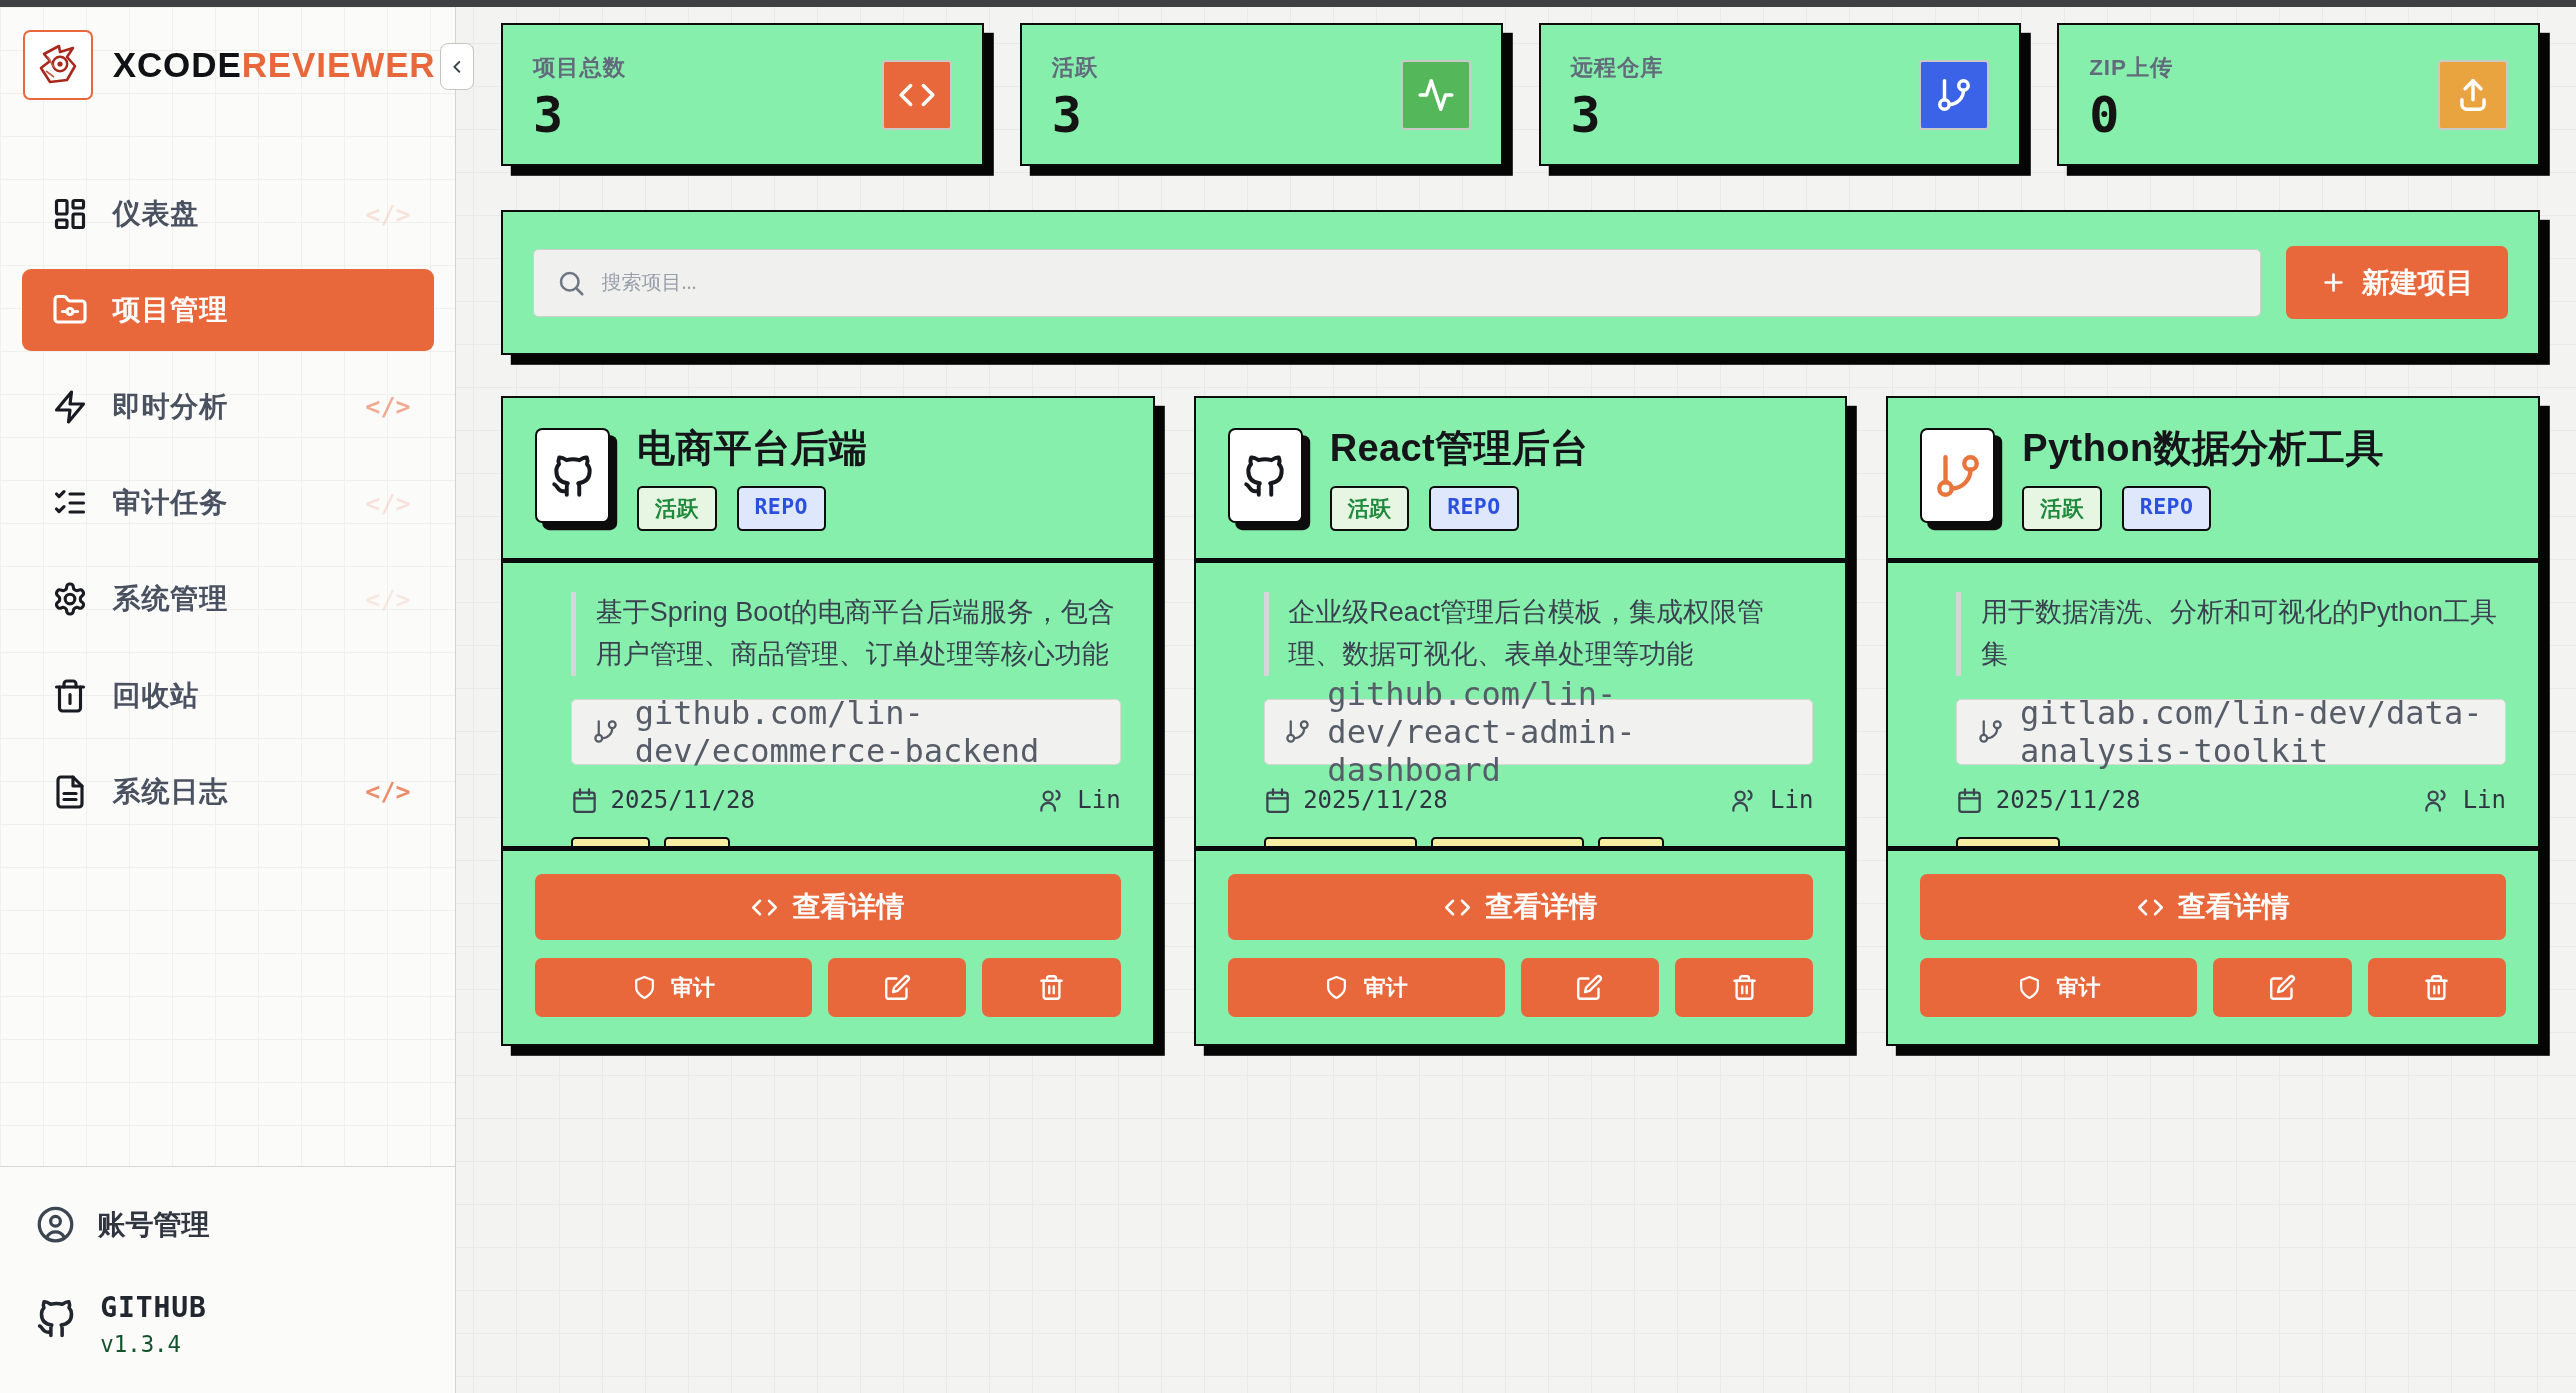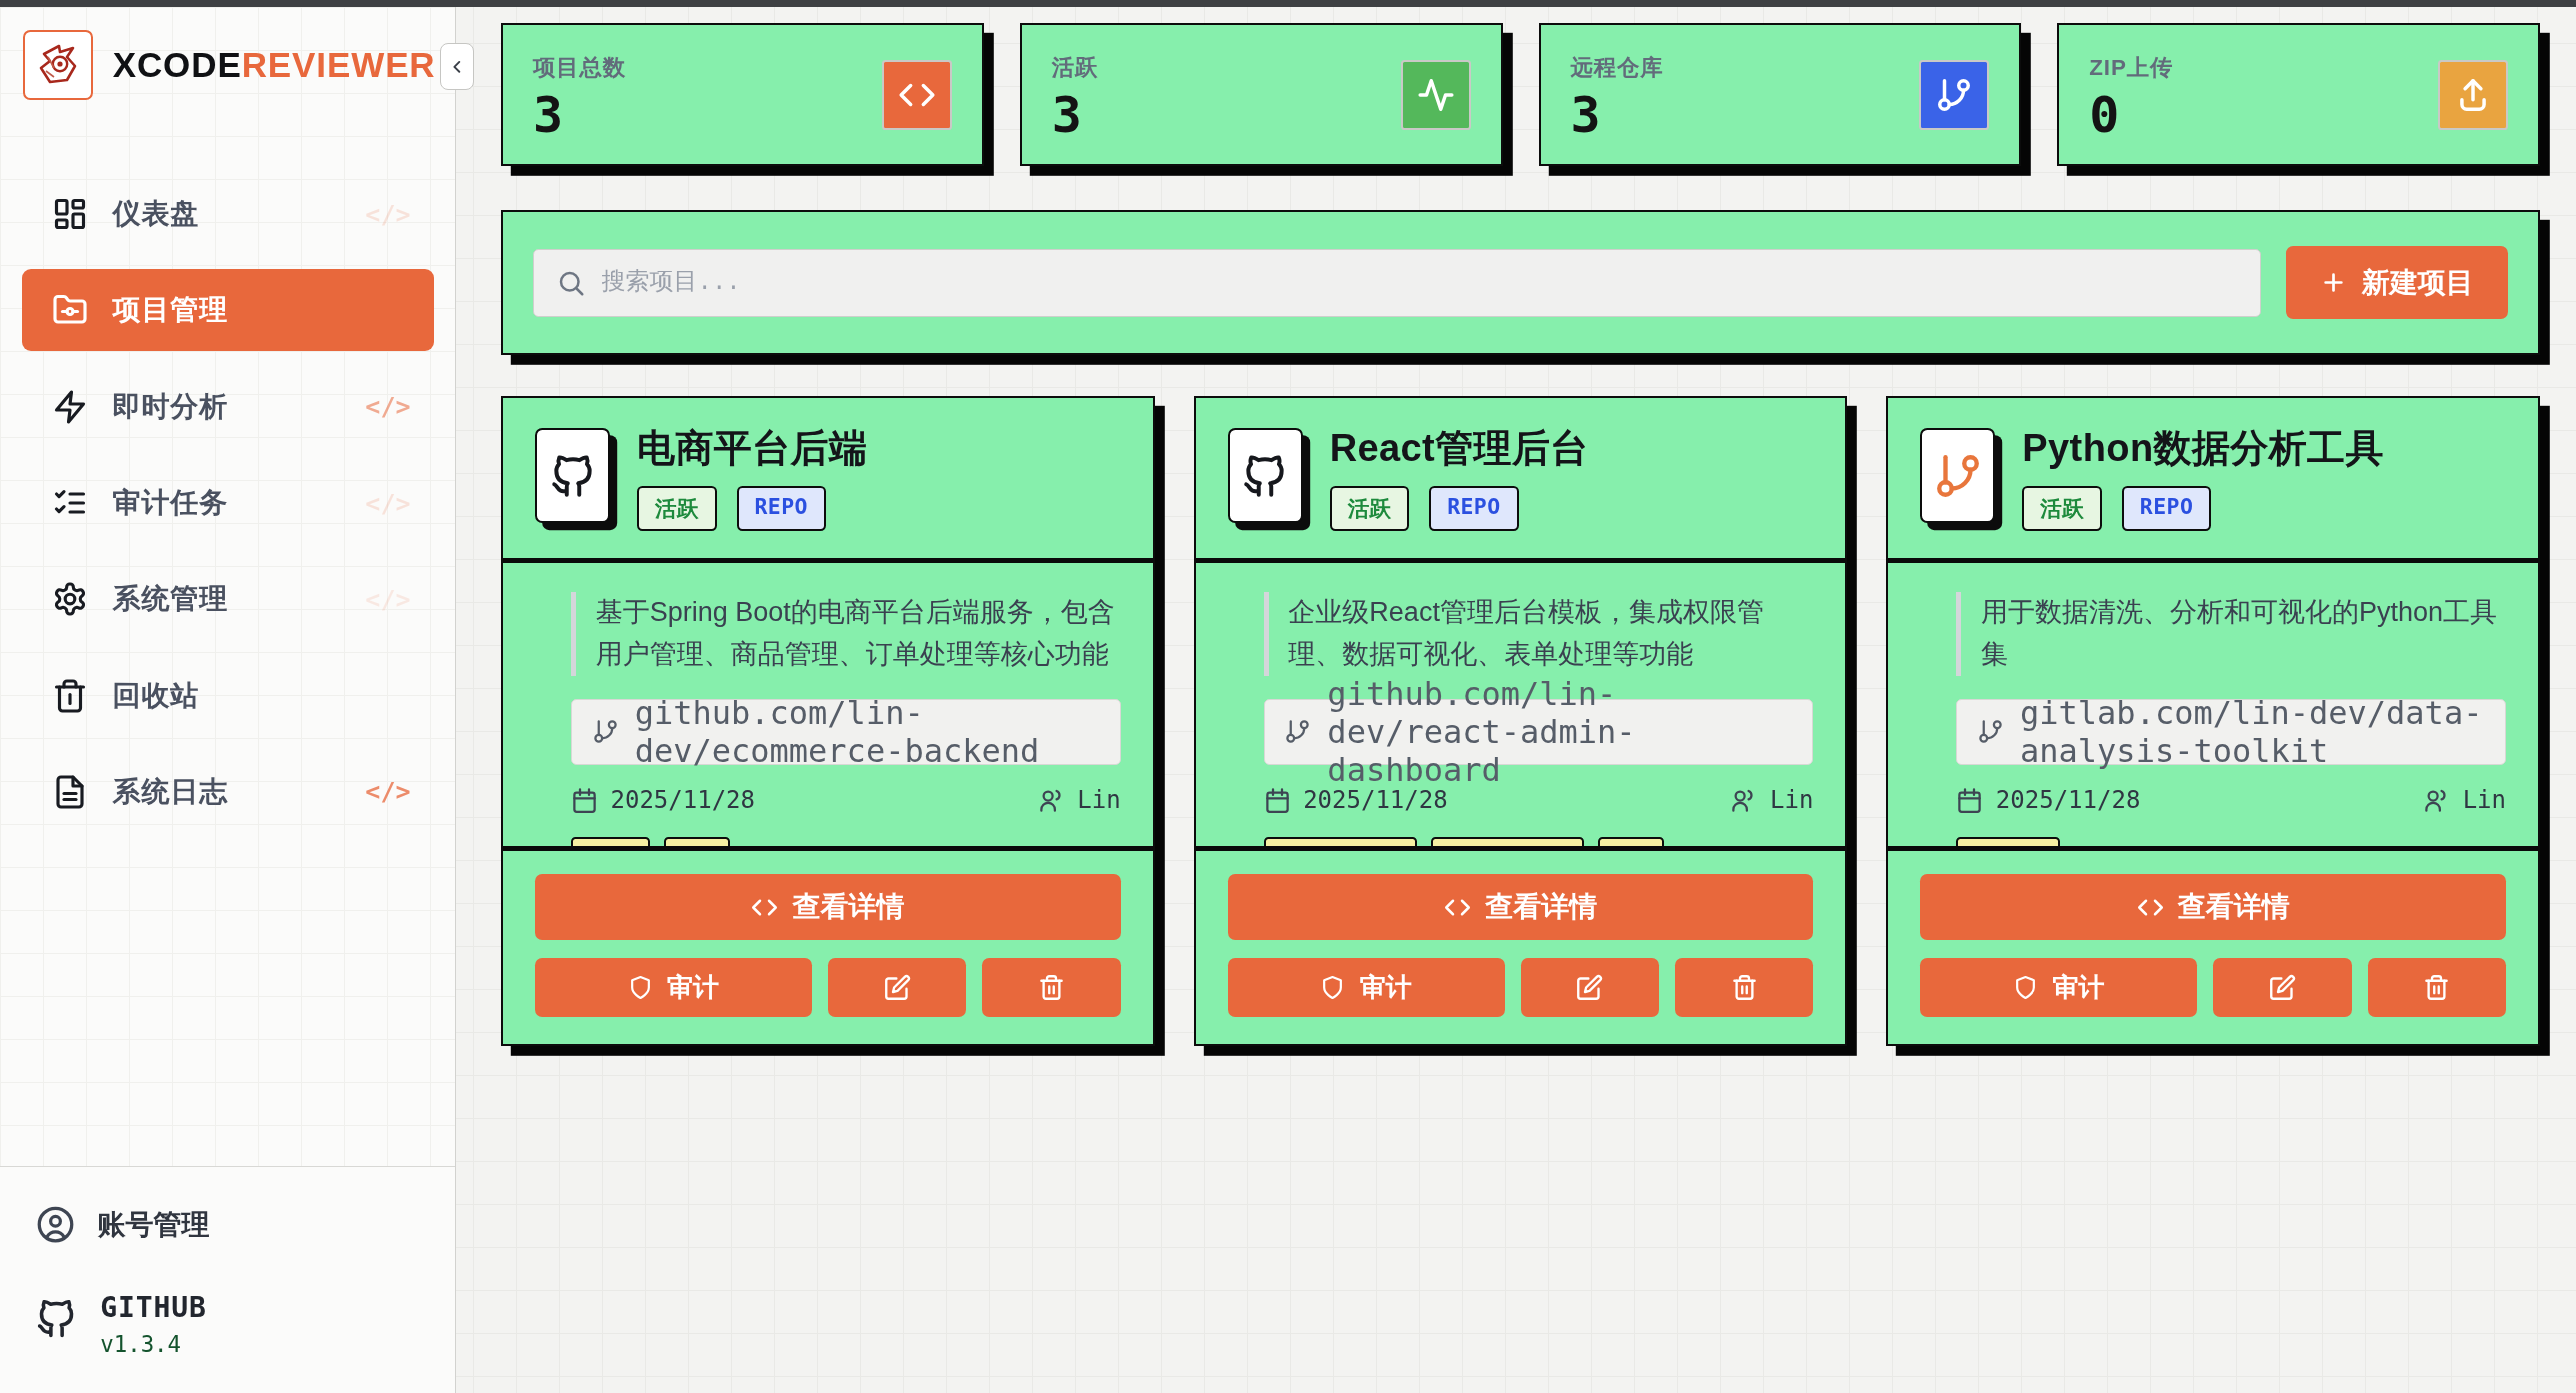--- a/index.html
+++ b/index.html
@@ -84,21 +84,21 @@
   .bg-blue { background:#3a63e8; } .bg-amber { background:#e9a440; }
 
   .search-card { margin-top:44px; height:145px; display:flex; align-items:center; padding:0 30px; gap:25px; }
   .search-input {
     flex:1; height:68px; background:#f0f0ef; border:1.8px solid #cfcfcc; border-radius:5.4px;
     display:flex; align-items:center; padding:0 21.5px; gap:16px;
   }
   .search-input svg { width:30px; height:30px; color:#6e7683; flex:0 0 auto; }
   .search-input input {
     flex:1; border:none; outline:none; background:transparent;
-    font-size:24px; color:#333; font-family:Liberation Mono, monospace;
+    font-size:20px; color:#333; font-family:Liberation Serif, serif;
   }
   .search-input input::placeholder { color:#9aa0ab; }
   .btn-orange {
     background:#e8683c; color:#fff; border:none; border-radius:7.2px; cursor:pointer;
     display:flex; align-items:center; justify-content:center; gap:14.3px; font-weight:700;
   }
   .new-btn { width:222px; height:73px; font-size:28px; flex:0 0 auto; }
   .new-btn svg { width:27px; height:27px; }
 
   
@@ -140,21 +140,21 @@
   .tag-row { margin-top:23px; display:flex; gap:14.3px; flex-wrap:wrap; }
   .tag {
     background:#f6efa2; border:2.7px solid #0c0c0c; border-radius:4.5px; padding:5.4px 12.5px;
     font-family:"DejaVu Sans Mono",monospace; font-size:20.6px; font-weight:700; color:#121212;
   }
 
   .pc-footer { padding:23px 32px 27px; flex:0 0 auto; }
   .detail-btn { width:100%; height:66px; font-size:28px; }
   .detail-btn svg { width:27px; height:27px; }
   .foot-row { display:flex; gap:16px; margin-top:18px; }
-  .audit-btn { flex:2; height:59px; font-size:26px; }
+  .audit-btn { flex:2; height:59px; font-size:22px; }
   .audit-btn svg { width:25px; height:25px; }
   .sq-btn { flex:1; height:59px; }
   .sq-btn svg { width:27px; height:27px; }
 </style>
 </head>
 <body>
 
 <div class="topbar"></div>
 
 <aside class="sidebar">

